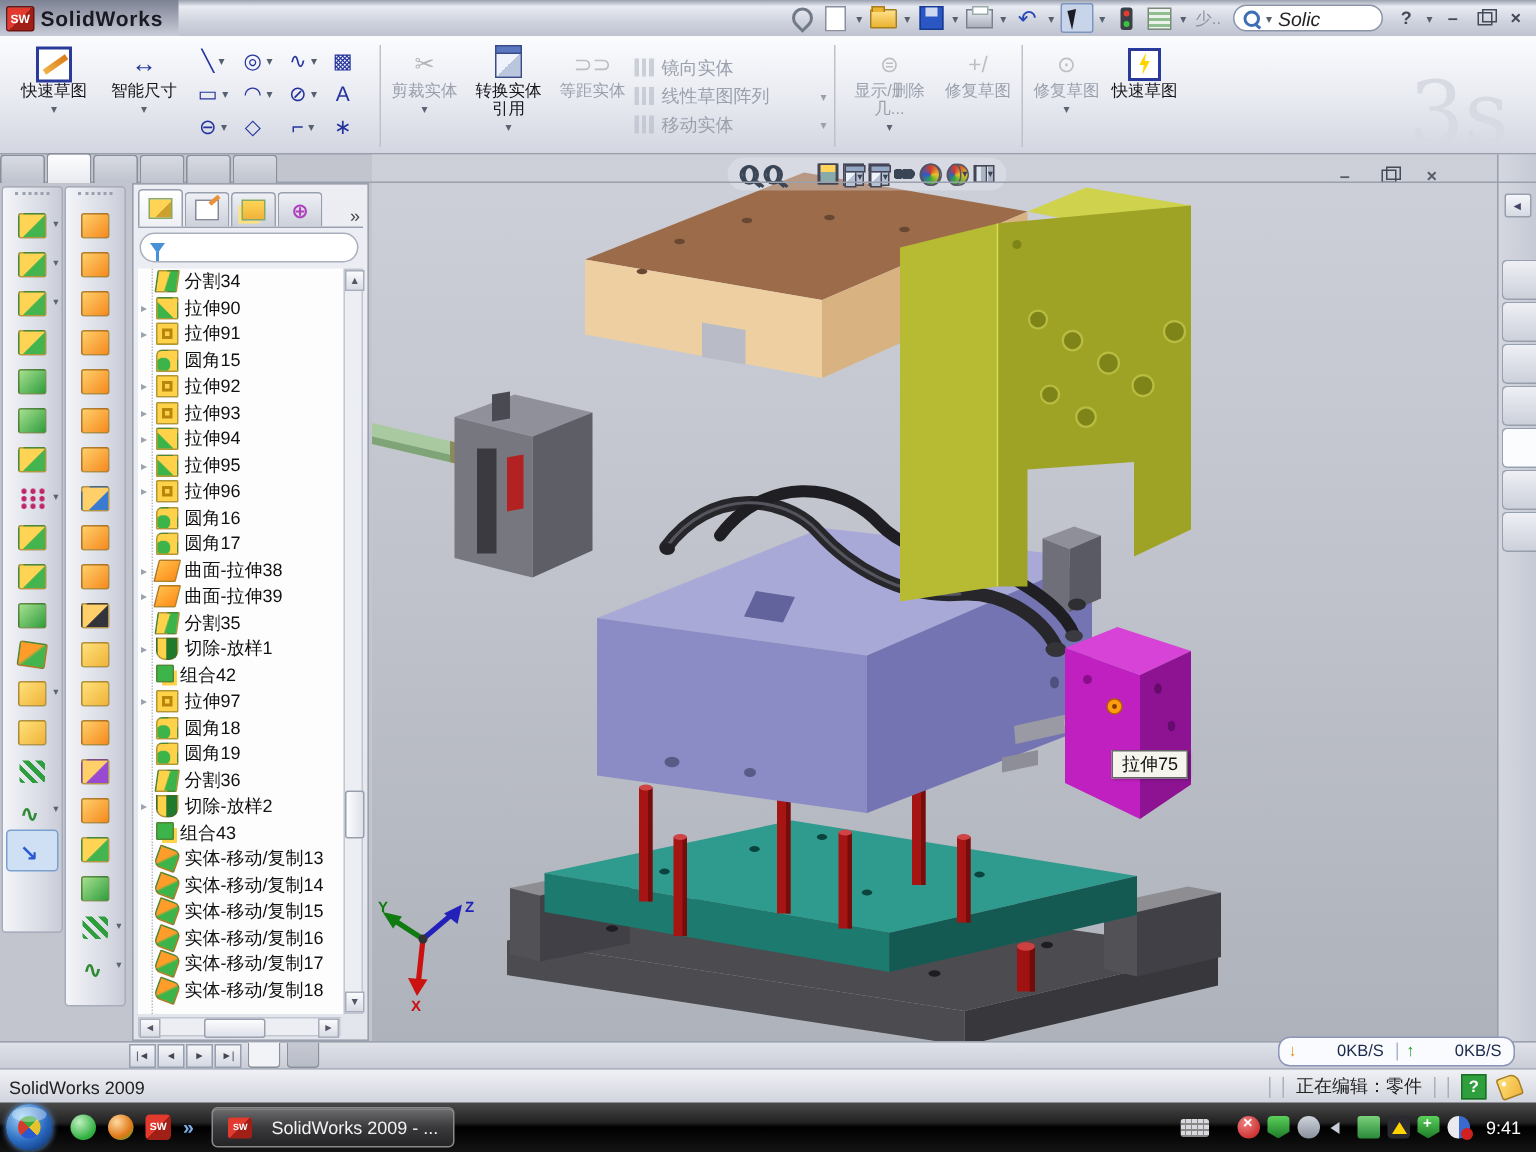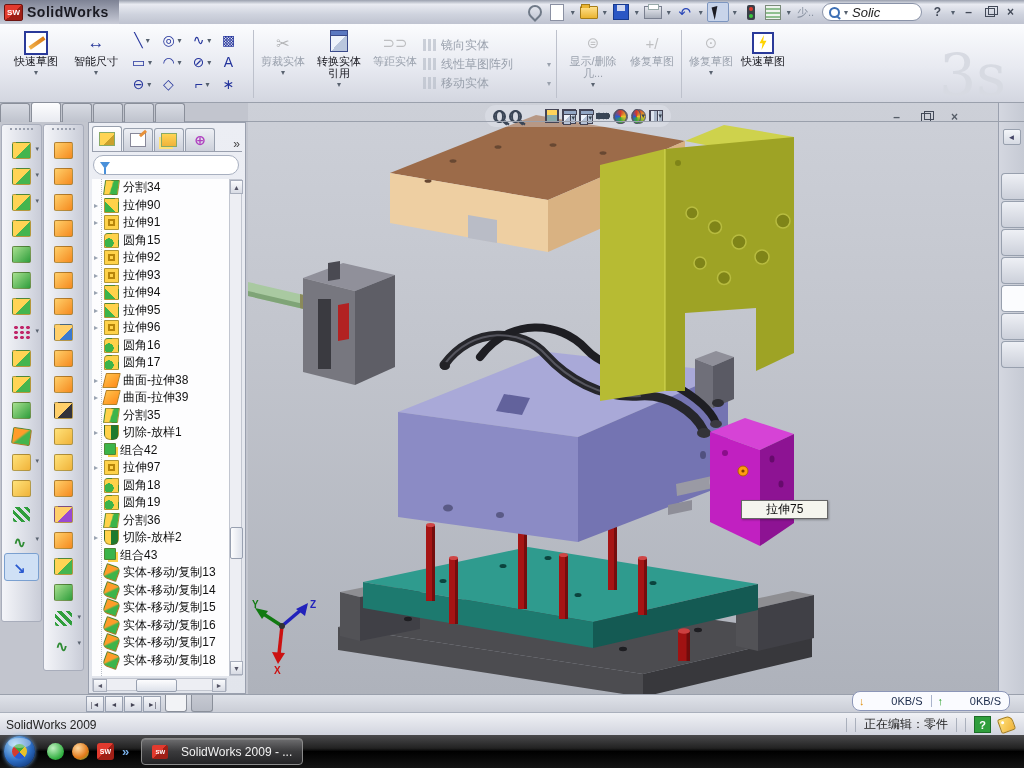--- a/index.html
+++ b/index.html
@@ -168,21 +168,21 @@
   .g-mag::after{content:"";position:absolute;left:8px;top:8px;width:6px;height:2px;background:#3a4556;transform:rotate(40deg);transform-origin:0 0;}
   .g-prev{color:#3a5a9a;font-size:13px;font-weight:bold;}
   .g-sect{width:12px;height:12px;border:1px solid #445;background:linear-gradient(180deg,#ffd45a 40%,#8aa 40%);}
   .g-cube{width:12px;height:10px;border:1px solid #445;background:linear-gradient(135deg,#eef2fa 50%,#b6c2d6 50%);position:relative;margin-top:3px;}
   .g-cube::before{content:"";position:absolute;left:-1px;top:-4px;width:12px;height:3px;background:#93a6c4;border:1px solid #445;}
   .g-glass{width:14px;height:8px;background:radial-gradient(circle at 25% 50%,#3a4556 3.2px,transparent 3.6px),radial-gradient(circle at 75% 50%,#3a4556 3.2px,transparent 3.6px);}
   .g-ball{width:13px;height:13px;border-radius:50%;background:conic-gradient(#d23b2e,#e8c22a,#3aa83a,#2a5ad0,#d23b2e);border:1px solid #556;}
   .g-vs{width:12px;height:10px;border:1px solid #445;background:repeating-linear-gradient(90deg,#dfe5ef 0 3px,#aab6c8 3px 6px);}
   #winctl{position:absolute;right:34px;top:6px;display:flex;gap:10px;z-index:6;}
   #winctl .winb{color:#565d68;}
-  #vtooltip{position:absolute;left:493px;top:397px;padding:0 24px;height:17px;line-height:17px;
+  #vtooltip{position:absolute;left:493px;top:397px;padding:0 6px;height:17px;line-height:17px;
     background:#f5f5ee;border:1px solid #666;font-size:12px;color:#111;box-shadow:1px 1px 2px rgba(0,0,0,.3);z-index:7;}
   #triad{position:absolute;left:4px;bottom:20px;z-index:6;}
   
   #taskstrip{position:absolute;left:998px;top:103px;width:26px;height:591px;z-index:3;
     background:linear-gradient(90deg,#d4d7e0,#c6cad4);border-left:1px solid #9aa0ae;box-sizing:border-box;}
   .ts-collapse{margin:26px auto 28px;width:16px;height:14px;border:1px solid #98a0ae;border-radius:2px;
     background:linear-gradient(#f4f6fa,#d6dae3);color:#446;font-size:8px;display:flex;align-items:center;justify-content:center;}
   .tstab{width:23px;height:25px;margin:1px 0 1px 2px;border:1px solid #98a0ae;border-right:none;border-radius:4px 0 0 4px;
     background:linear-gradient(#eef0f5,#ccd0da);display:flex;align-items:center;justify-content:center;}
   .tstab.active{background:#fbfcfe;}
@@ -1102,15 +1102,27 @@
     <div class="qlaunch">
       <span class="qli ql-msn"></span>
       <span class="qli ql-ball"></span>
       <span class="qli ql-sw">SW</span>
       <span class="ql-chev">»</span>
     </div>
     <div class="taskbtn active">
       <span class="tb-sw">SW</span>
       <span>SolidWorks 2009 - ...</span>
     </div>
+    <div id="tray">
+      <span class="kbd"></span>
+      <span class="tri tri-x"></span>
+      <span class="tri tri-av shield"></span>
+      <span class="tri tri-up"></span>
+      <span class="tri tri-vol"></span>
+      <span class="tri tri-usb"></span>
+      <span class="tri tri-net"></span>
+      <span class="tri tri-def shield"></span>
+      <span class="tri tri-sync"></span>
+      <span id="clock">9:41</span>
+    </div>
   </div>
 
 </div>
 
 </body></html>

